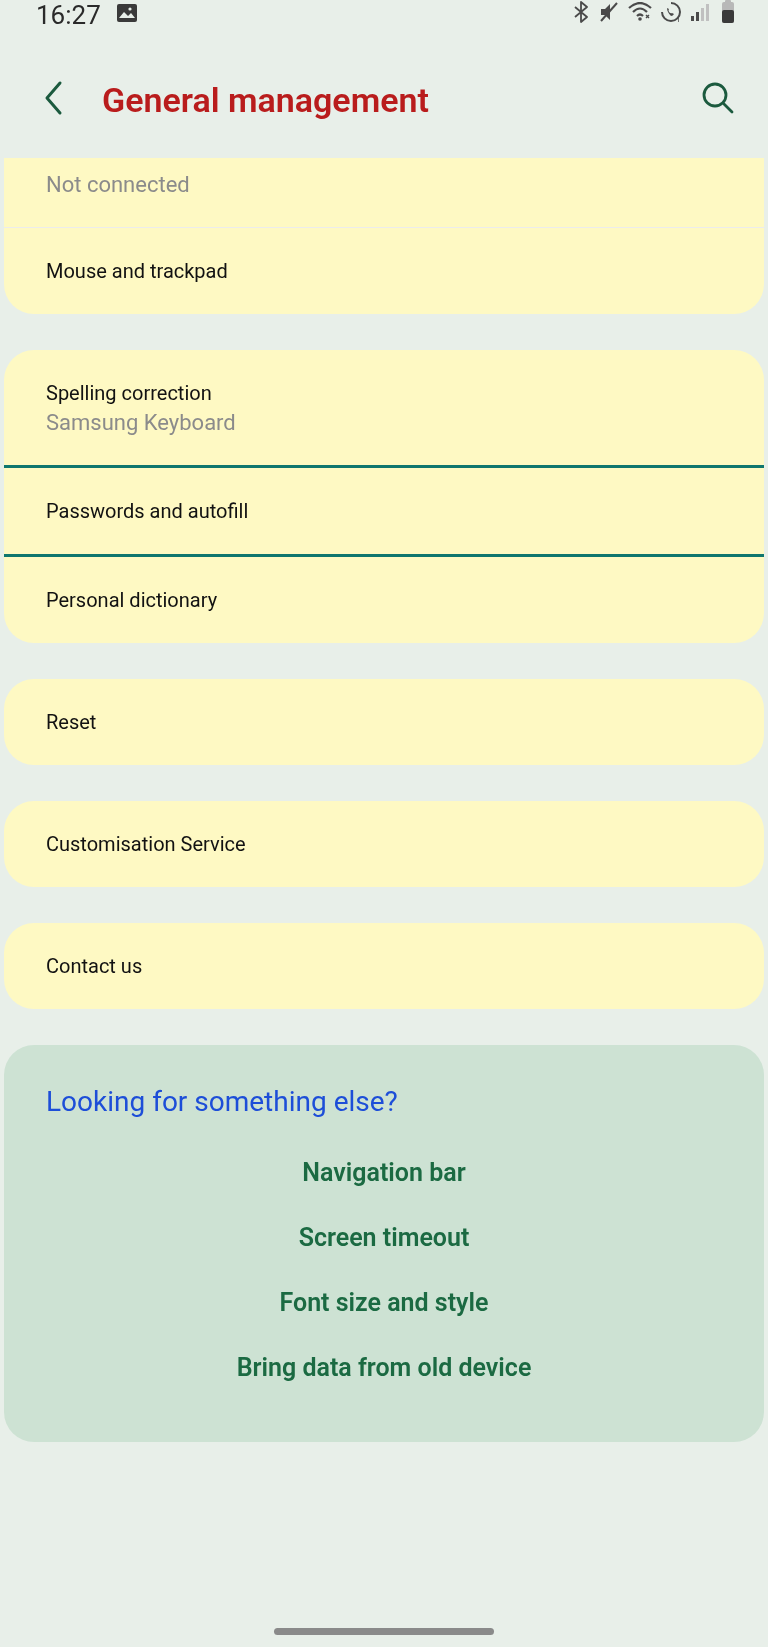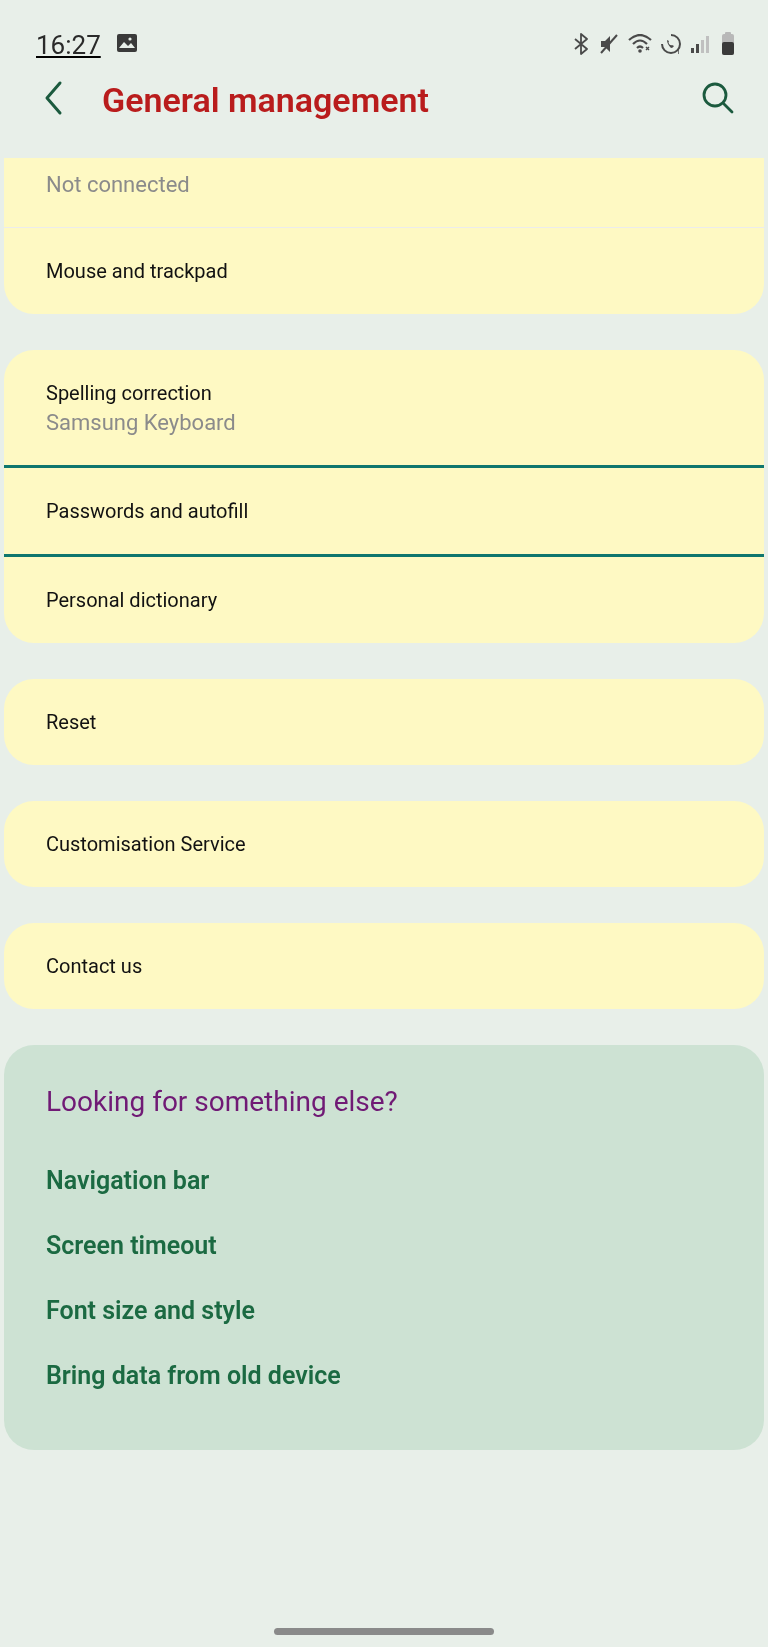--- a/index.html
+++ b/index.html
@@ -13,23 +13,22 @@
       height: 1647px;
       background: #e8efe9;
       font-family: -apple-system, BlinkMacSystemFont, 'Segoe UI', Roboto, sans-serif;
       overflow: hidden;
       position: relative;
     }
     .status-bar {
       height: 60px;
       display: flex;
       justify-content: space-between;
-      align-items: flex-end;
+      align-items: flex-start;
       padding: 0 32px 0 36px;
-      text-decoration: underline;
     }
     .status-left {
       display: flex;
       align-items: center;
       gap: 14px;
     }
     .status-time {
       font-size: 26px;
       color: #2a2a2a;
       font-weight: 400;
@@ -92,29 +91,30 @@
       border-bottom: 1px solid #ececec;
     }
     .suggest-card {
       background: #cde2d3;
       border-radius: 30px;
       margin: 0 4px 36px 4px;
       padding: 40px 42px 42px 42px;
     }
     .suggest-title {
       font-size: 28px;
-      color: #701a75;
-      font-weight: 400;
-      margin-bottom: 30px;
+      color: #1d4ed8;
+      font-weight: 400;
+      margin-bottom: 22px;
     }
     .suggest-link {
       font-size: 25px;
       color: #1b6a42;
       font-weight: 600;
       padding: 18px 0;
+      text-align: center;
     }
     .nav-handle {
       position: absolute;
       bottom: 12px;
       left: 50%;
       transform: translateX(-50%);
       width: 220px;
       height: 7px;
       background: #8a8a8a;
       border-radius: 4px;

